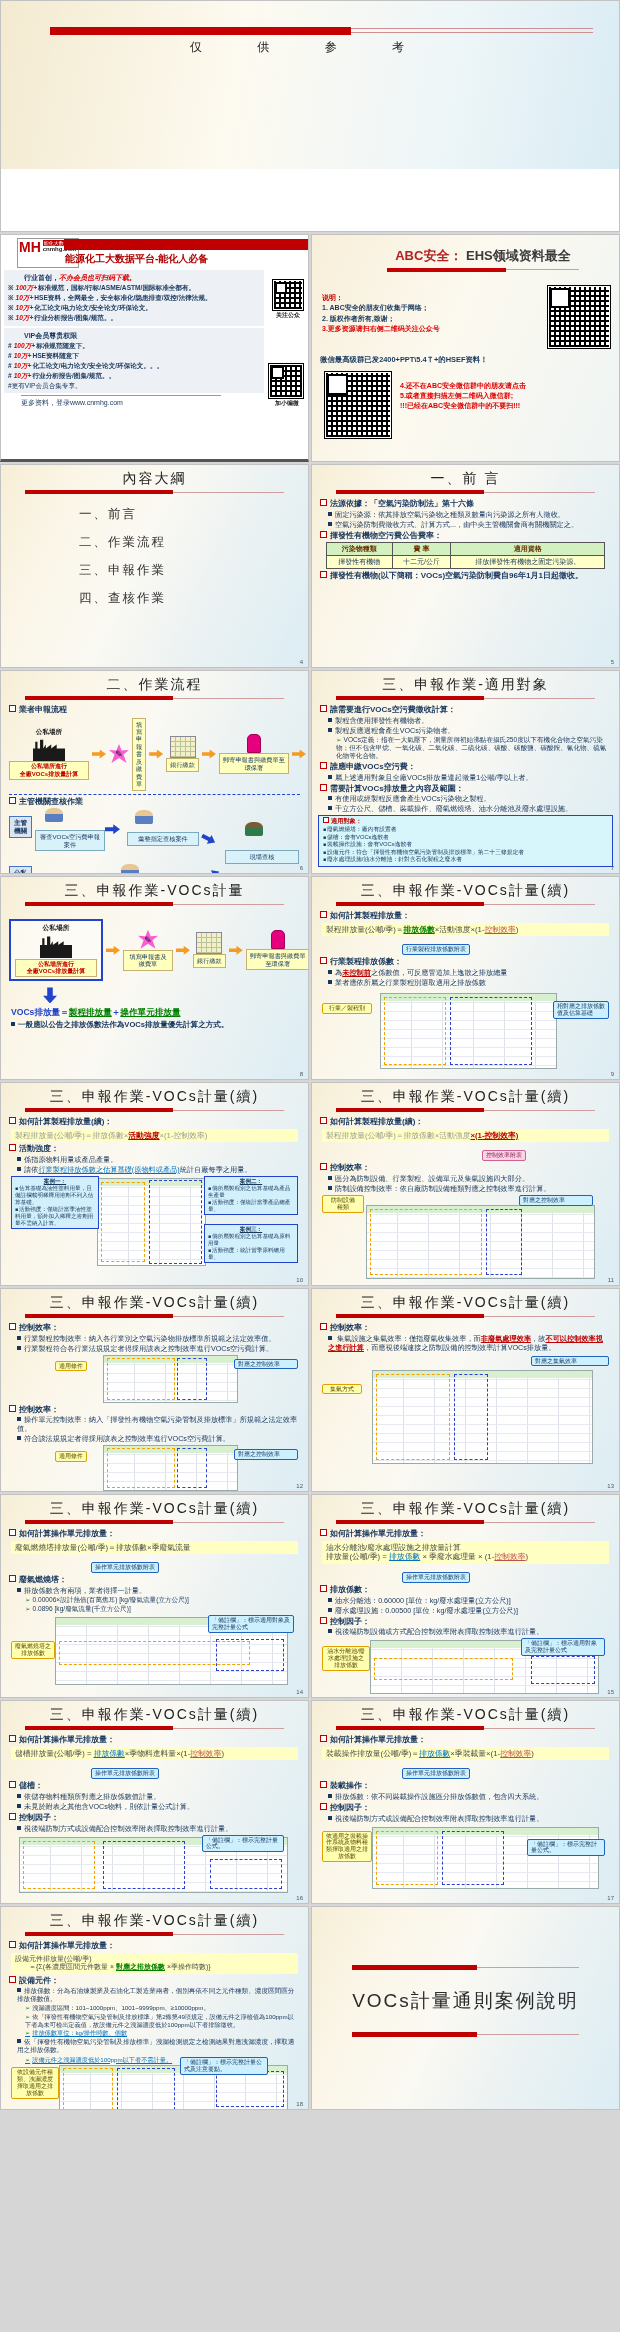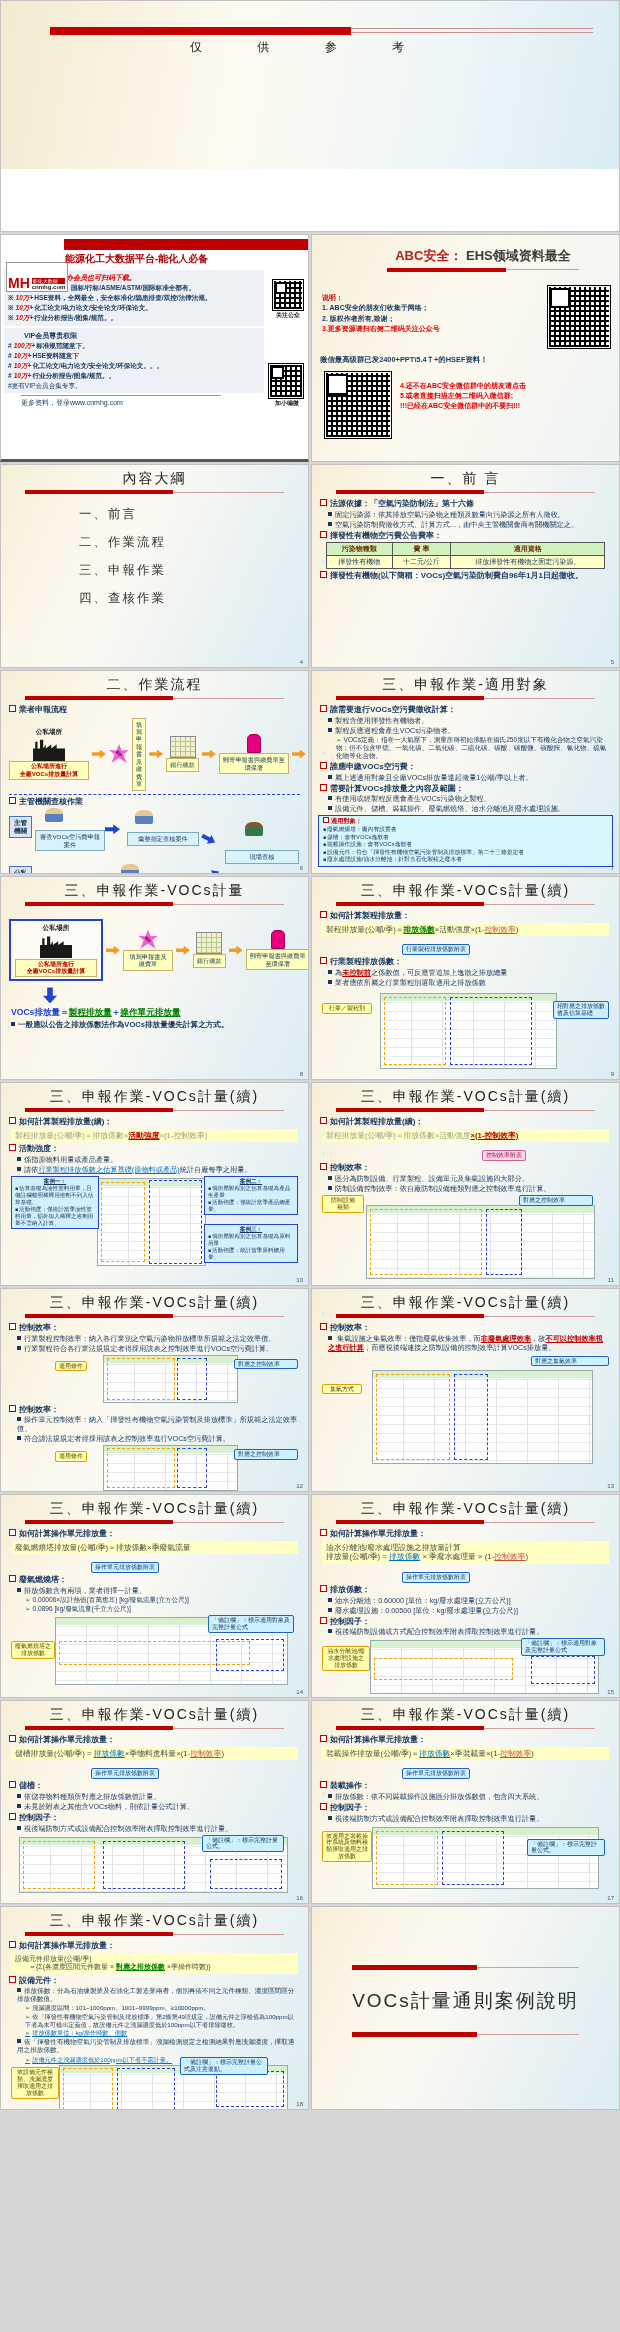--- a/index.html
+++ b/index.html
@@ -69,21 +69,21 @@
   .trule::before{content:"";position:absolute;left:6%;right:2%;top:1px;height:1px;background:#cf8f8f;}
   .trule::after{content:"";position:absolute;left:6%;top:0;width:51%;height:4px;background:#c40000;}
   .tl1{text-align:center;font-size:24px;color:#2b2b2b;letter-spacing:6px;margin:8px 0 4px;}
   .tl2{text-align:center;font-size:22px;color:#2b2b2b;letter-spacing:3px;margin:0 0 10px;}
   .tb{font-weight:bold;}
   .tn1{text-align:center;font-size:12px;color:#222;letter-spacing:12px;margin-top:10px;position:relative;}
   .tn2{text-align:center;font-size:12px;color:#222;letter-spacing:26px;margin-top:4px;position:relative;}
 
   
   .adl{height:228px;background:#fff;border-bottom:3px solid #555;}
-  .adl-logo{position:absolute;left:5px;top:3px;width:58px;height:26px;border:1px solid #999;background:#fff;display:flex;align-items:flex-end;gap:2px;padding:1px;margin-top:24px;}
+  .adl-logo{position:absolute;left:16px;top:3px;width:58px;height:26px;border:1px solid #999;background:#fff;display:flex;align-items:flex-start;gap:2px;padding:1px;}
   .adl-mh{color:#c00000;font-weight:bold;font-size:14px;line-height:1;}
   .adl-lr{display:flex;flex-direction:column;}
   .adl-chip{background:#c00000;color:#fff;font-size:5px;padding:0 1px;white-space:nowrap;}
   .adl-site{font-size:6px;color:#222;font-weight:bold;}
   .adl-band{position:absolute;left:63px;right:0;top:4px;height:11px;background:#c00000;}
   .adl-title{position:absolute;left:64px;top:17px;font-size:10px;font-weight:bold;color:#b00000;white-space:nowrap;}
   .panel{background:#edf0f4;margin:2px 3px;padding:2px 4px 3px;}
   .ln{font-size:6.6px;color:#17375e;font-weight:bold;line-height:1.5;}
   .ln .mk{margin-right:2px;}
   .ln .em{color:#e00000;font-style:italic;margin-right:1px;}
@@ -294,21 +294,21 @@
       <div class="st">三、申報作業-適用對象</div>
       <div class="rule"></div>
       <div class="bt">誰需要進行VOCs空污費徵收計算：</div>
       <div class="sb">製程含使用揮發性有機物者。</div>
       <div class="sb">製程反應過程會產生VOCs污染物者。</div>
       <div class="ga">VOCs定義：指在一大氣壓下，測量所得初始沸點在攝氏250度以下有機化合物之空氣污染物；但不包含甲烷、一氧化碳、二氧化碳、二硫化碳、碳酸、碳酸鹽、碳酸銨、氰化物、硫氰化物等化合物。</div>
       <div class="bt">誰應申繳VOCs空污費：</div>
       <div class="sb">屬上述適用對象且全廠VOCs排放量達起徵量1公噸/季以上者。</div>
       <div class="bt">需要計算VOCs排放量之內容及範圍：</div>
       <div class="sb">有使用或經製程反應會產生VOCs污染物之製程。</div>
-      <div class="sb">設備元件、儲槽、裝載操作、廢氣燃燒塔、油水分離池及廢水處理設施。</div>
+      <div class="sb">千立方公尺、儲槽、裝載操作、廢氣燃燒塔、油水分離池及廢水處理設施。</div>
       <div class="abox">
         <div class="at">適用對象：</div>
         <div>
 
         <div class="ai">廢氣燃燒塔：廠內有設置者</div>
             <div class="ai">儲槽：會有VOCs逸散者</div>
             <div class="ai">裝載操作設施：會有VOCs逸散者</div>
             <div class="ai">設備元件：符合「揮發性有機物空氣污染管制及排放標準」第二十三條規定者</div>
             <div class="ai">廢水處理設施/油水分離池：針對含石化製程之廢水者</div>
           </div>

